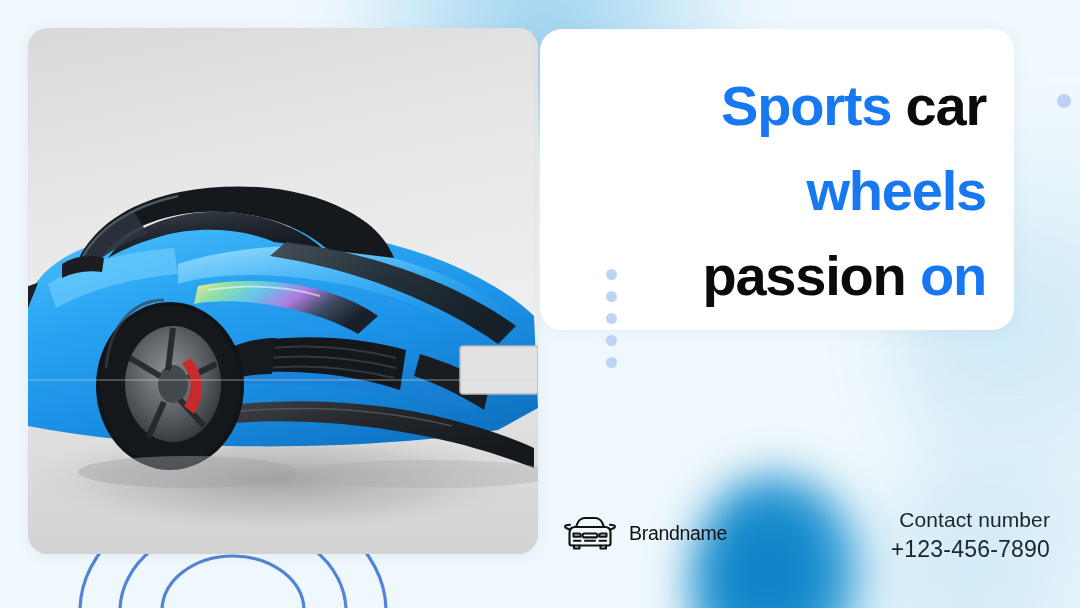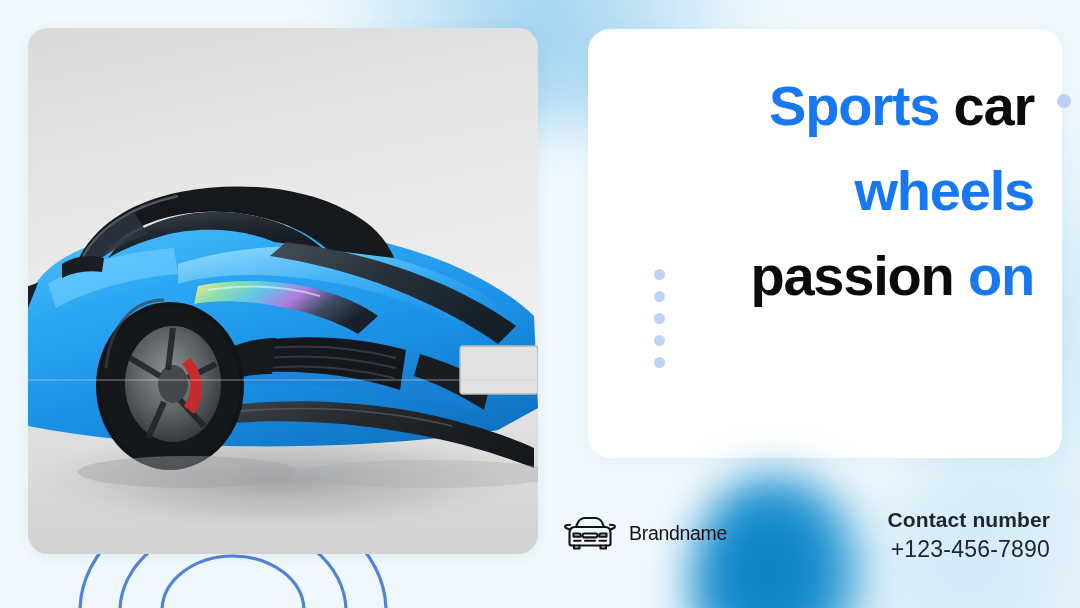--- a/index.html
+++ b/index.html
@@ -95,24 +95,24 @@
     overflow: hidden;
     background: #dedede;
     box-shadow: 0 2px 14px rgba(60,90,120,0.07);
   }
 
   .photo-card svg { display: block; width: 100%; height: 100%; }
 
   
   .headline-card {
     position: absolute;
-    left: 588px;
+    left: 540px;
     top: 29px;
     width: 474px;
-    height: 429px;
+    height: 301px;
     background: #ffffff;
     border-radius: 22px;
     box-shadow: 0 3px 18px rgba(70,110,150,0.06);
   }
 
   .headline {
     position: absolute;
     left: 28px;
     right: 28px;
     top: 34px;
@@ -192,21 +192,21 @@
   .contact {
     position: absolute;
     right: 30px;
     top: 506px;
     text-align: right;
     color: #20262e;
   }
 
   .contact-label {
     font-size: 21px;
-    font-weight: 700;
+    font-weight: 400;
     line-height: 1.33;
     letter-spacing: 0.1px;
   }
 
   .contact-number {
     font-size: 23px;
     font-weight: 400;
     line-height: 1.32;
     letter-spacing: 0.2px;
   }

